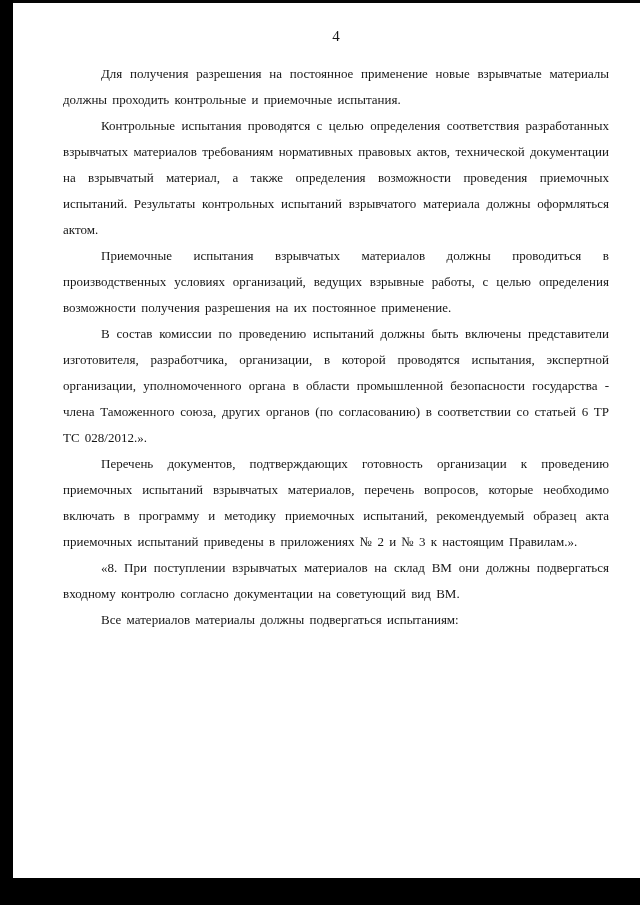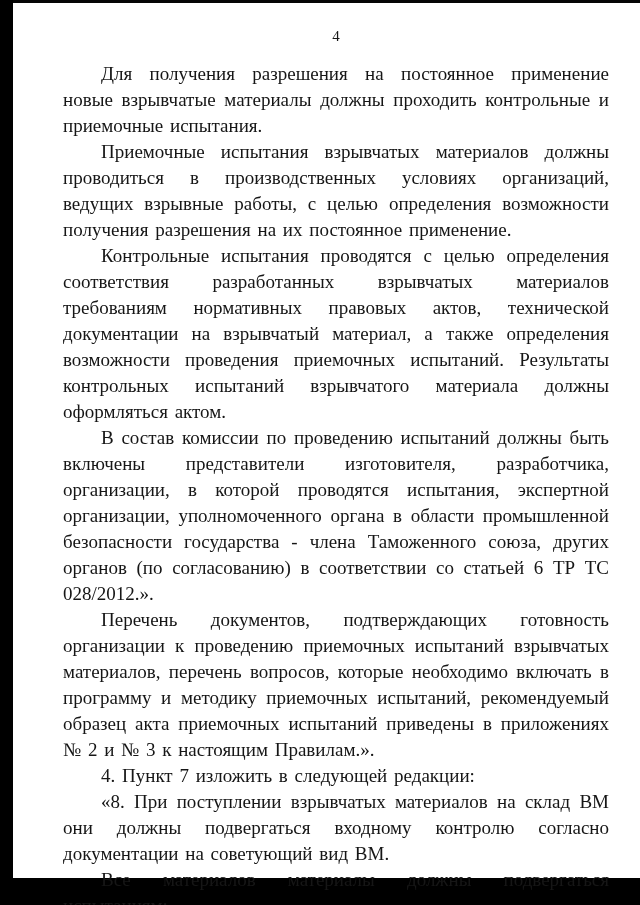--- a/index.html
+++ b/index.html
@@ -36,42 +36,41 @@
     top: 28px;
     width: 546px;
     color: #161616;
   }
   .page-number {
     text-align: center;
     font-size: 15px;
     margin: 0 0 16px 0;
   }
   .para {
-    font-size: 19px;
+    font-size: 13px;
     line-height: 26px;
     text-align: justify;
     text-indent: 38px;
     margin: 0;
     word-spacing: 2px;
   }
   
 </style>
 </head>
 <body>
 
 <div>
   <div class="scan-edge-top"></div>
   <div class="scan-edge-left"></div>
   <div class="scan-edge-bottom"></div>
 
   <div class="page-content">
     <div class="page-number">4</div>
 
     <p class="para">Для получения разрешения на постоянное применение новые взрывчатые материалы должны проходить контрольные и приемочные испытания.</p>
+    <p class="para">Контрольные испытания проводятся с целью определения соответствия разработанных взрывчатых материалов требованиям нормативных правовых актов, технической документации на взрывчатый материал, а также определения возможности проведения приемочных испытаний. Результаты контрольных испытаний взрывчатого материала должны оформляться актом.</p>
     <p class="para">Приемочные испытания взрывчатых материалов должны проводиться в производственных условиях организаций, ведущих взрывные работы, с целью определения возможности получения разрешения на их постоянное применение.</p>
-    <p class="para">Контрольные испытания проводятся с целью определения соответствия разработанных взрывчатых материалов требованиям нормативных правовых актов, технической документации на взрывчатый материал, а также определения возможности проведения приемочных испытаний. Результаты контрольных испытаний взрывчатого материала должны оформляться актом.</p>
     <p class="para">В состав комиссии по проведению испытаний должны быть включены представители изготовителя, разработчика, организации, в которой проводятся испытания, экспертной организации, уполномоченного органа в области промышленной безопасности государства - члена Таможенного союза, других органов (по согласованию) в соответствии со статьей 6 ТР ТС 028/2012.».</p>
     <p class="para">Перечень документов, подтверждающих готовность организации к проведению приемочных испытаний взрывчатых материалов, перечень вопросов, которые необходимо включать в программу и методику приемочных испытаний, рекомендуемый образец акта приемочных испытаний приведены в приложениях № 2 и № 3 к настоящим Правилам.».</p>
-    <p class="para">4. Пункт 7 изложить в следующей редакции:</p>
     <p class="para">«8. При поступлении взрывчатых материалов на склад ВМ они должны подвергаться входному контролю согласно документации на советующий вид ВМ.</p>
     <p class="para">Все материалов материалы должны подвергаться испытаниям:</p>
   </div>
 </div>
 
 </body></html>

